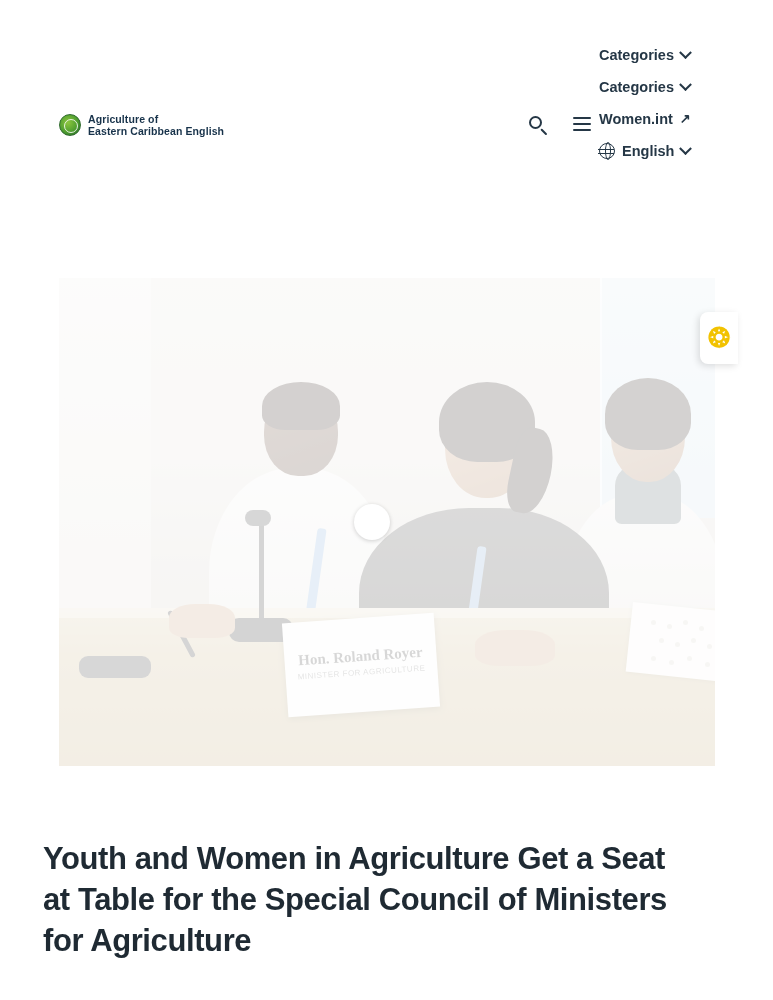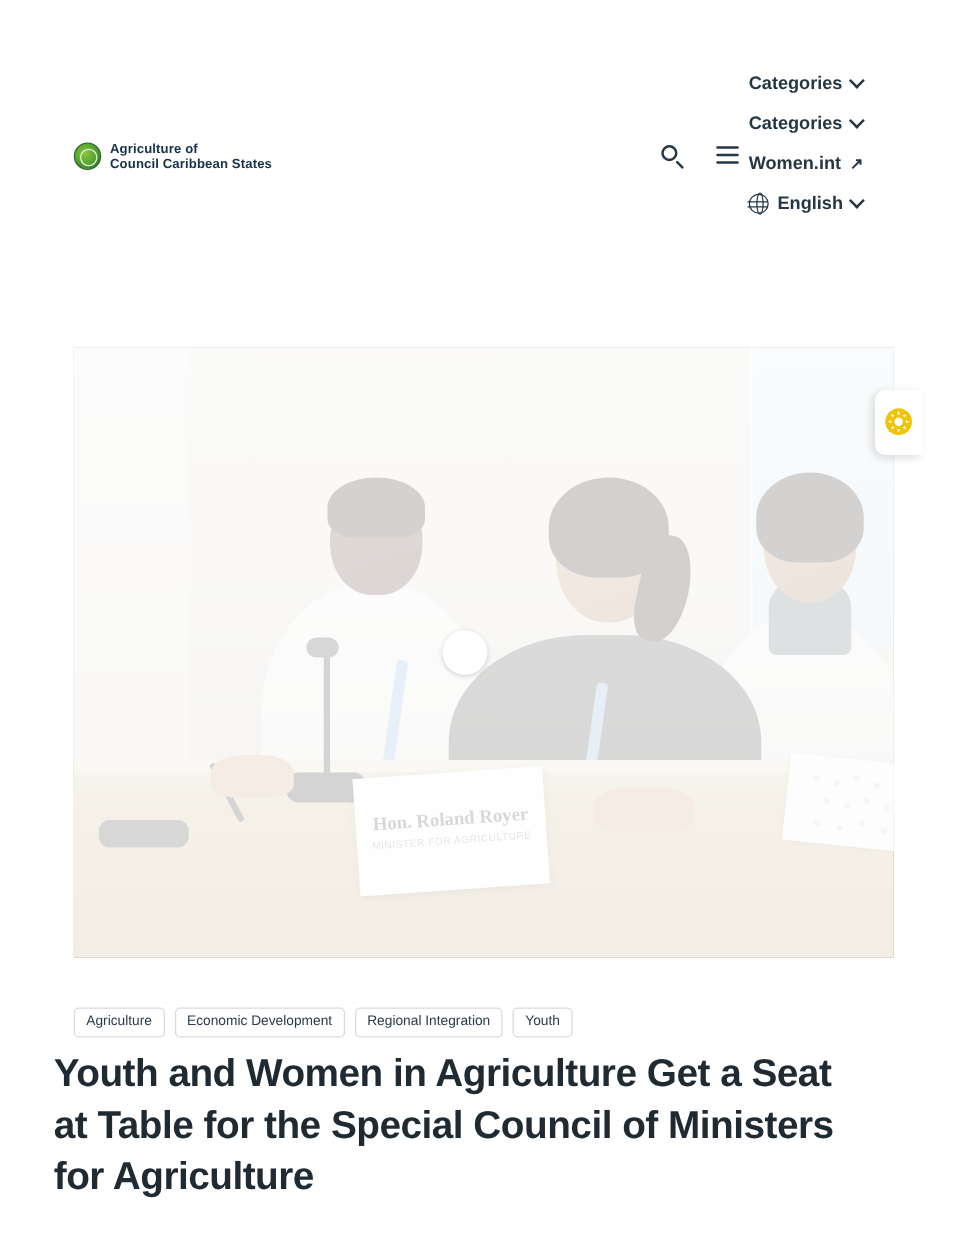--- a/index.html
+++ b/index.html
@@ -53,21 +53,21 @@
     line-height: 12px;
     font-weight: 700;
     color: #17324a;
     letter-spacing: .1px;
   }
   .logo-text span { display: block; white-space: nowrap; }
 
   .nav-right {
     position: absolute;
     right: 44px;
-    top: 56px;
+    top: 44px;
     display: flex;
     flex-direction: column;
     align-items: flex-start;
     gap: 10px;
     width: 130px;
   }
   .nav-item {
     display: flex;
     align-items: center;
     gap: 7px;
@@ -423,21 +423,21 @@
 <body>
 
 <div class="page">
 
   <div class="header">
 
     <div class="logo">
       <div class="logo-mark"></div>
       <div class="logo-text">
         <span>Agriculture of</span>
-        <span>Council Caribbean States</span>
+        <span>Eastern Caribbean English</span>
       </div>
     </div>
 
     <div class="search-btn">
       <div class="ring"></div>
       <div class="handle"></div>
     </div>
 
     <div class="burger">
       <i></i>
@@ -524,22 +524,16 @@
     </div>
 
     <div class="hero-wash"></div>
     <div class="play-btn"></div>
   </div>
 
   <div class="widget">
     <span class="star">❂</span>
   </div>
 
-  <div class="tags">
-    <div class="tag">Agriculture</div>
-    <div class="tag">Economic Development</div>
-    <div class="tag">Regional Integration</div>
-    <div class="tag">Youth</div>
-  </div>
 
   <h1 class="title">Youth and Women in Agriculture Get a Seat at Table for the Special Council of Ministers for Agriculture</h1>
 
 </div>
 
 </body></html>

